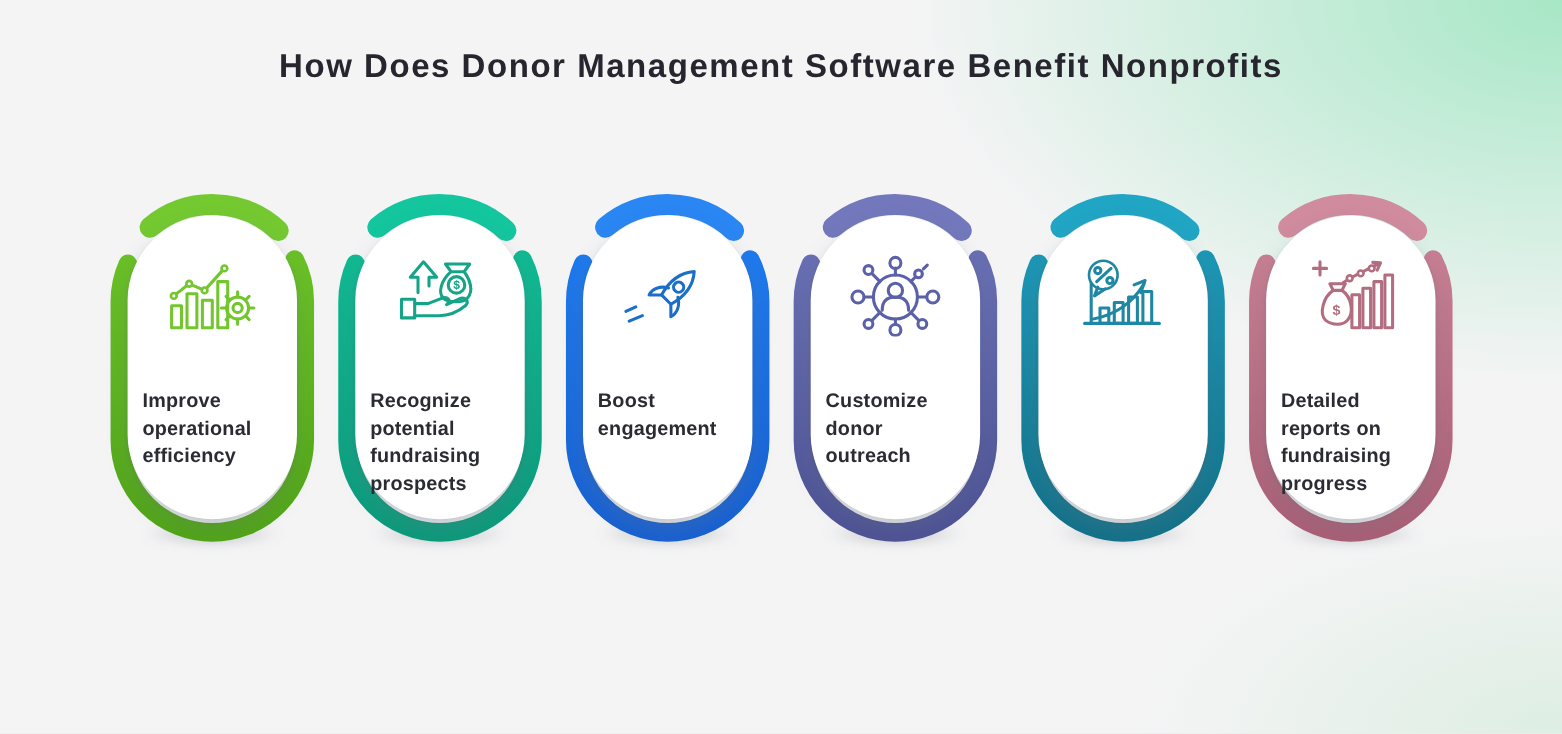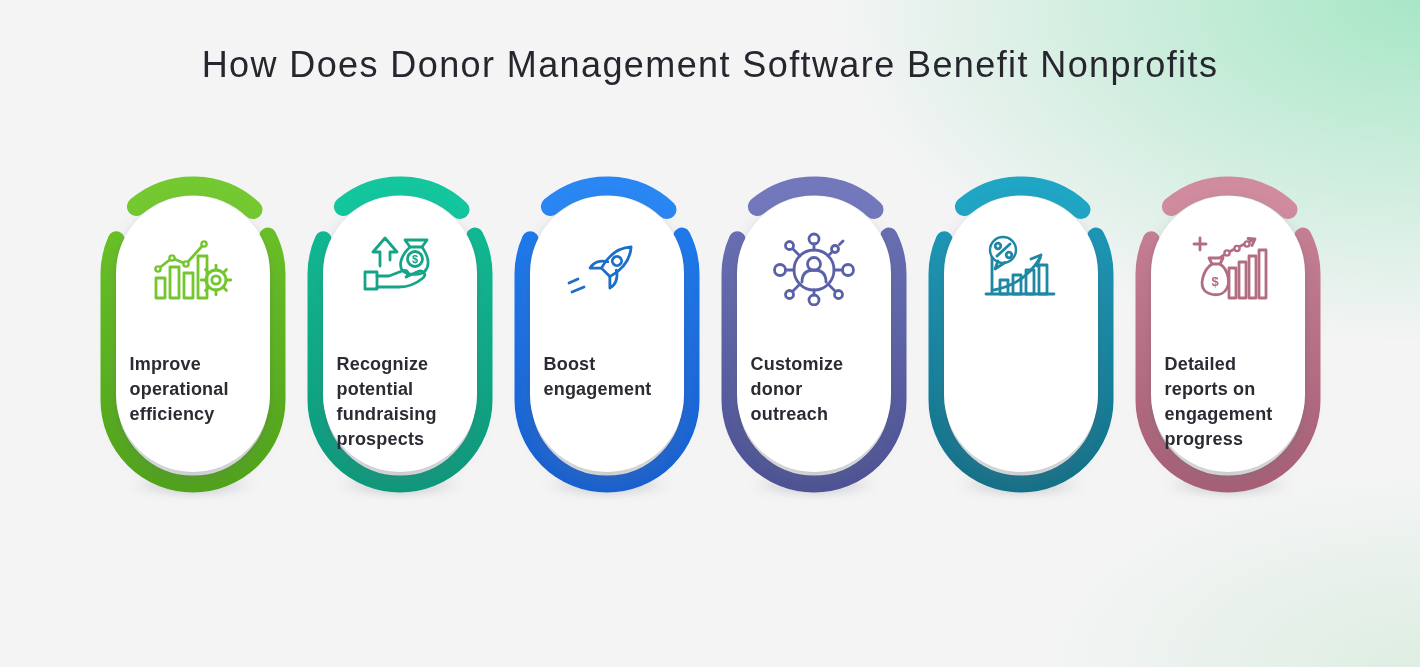--- a/index.html
+++ b/index.html
@@ -6,21 +6,21 @@
   .stage{
     position:relative;width:1420px;height:667px;overflow:hidden;
     font-family:"Liberation Sans", sans-serif;
     background:
       radial-gradient(950px 560px at 100% 0%, #a7e7c6 0%, rgba(167,231,198,0) 62%),
       radial-gradient(700px 360px at 100% 100%, #ddeee2 0%, rgba(221,238,226,0) 55%),
       #f4f4f5;
   }
   .title{
     position:absolute;top:44px;left:0;right:0;text-align:center;
-    font-size:36px;font-weight:400;letter-spacing:1.4px;color:#27262e;
+    font-size:30px;font-weight:700;letter-spacing:1.4px;color:#27262e;
   }
   .cards{position:absolute;top:176px;left:0;width:100%;display:flex;justify-content:center;gap:7px;}
   .card{position:relative;width:200px;height:335px;}
   .ground-shadow{
     position:absolute;left:32px;right:32px;top:300px;height:20px;z-index:0;
     background:radial-gradient(ellipse at center, rgba(60,70,82,.30) 0%, rgba(60,70,82,0) 68%);
     filter:blur(5px);border-radius:50%;
   }
   .ring{position:absolute;left:0;top:0;z-index:1;}
   .ring-arc{stroke:var(--ring-top);stroke-width:19;fill:none;stroke-linecap:round;}
@@ -220,17 +220,17 @@
             <circle class="dot" cx="64" cy="14" r="2.6"></circle>
           <rect class="st" x="46" y="38" width="7" height="30"></rect>
           <rect class="st" x="56" y="32" width="7" height="36"></rect>
           <rect class="st" x="66" y="26" width="7" height="42"></rect>
           <rect class="st" x="76" y="20" width="7" height="48"></rect>
           <path class="st" d="M26 28 H40 L37 34 H29 Z"></path>
           <path class="st" d="M29 34 C20 40 16 55 22 61 C28 66 38 66 42 61 C48 55 46 40 37 34"></path>
           <text x="32" y="56" font-size="13" text-anchor="middle">$</text>
         </svg>
       </div>
-      <div class="label">Detailed reports on engagement progress</div>
+      <div class="label">Detailed reports on fundraising progress</div>
     </div>
 
   </div>
 </div>
 
 </body></html>

